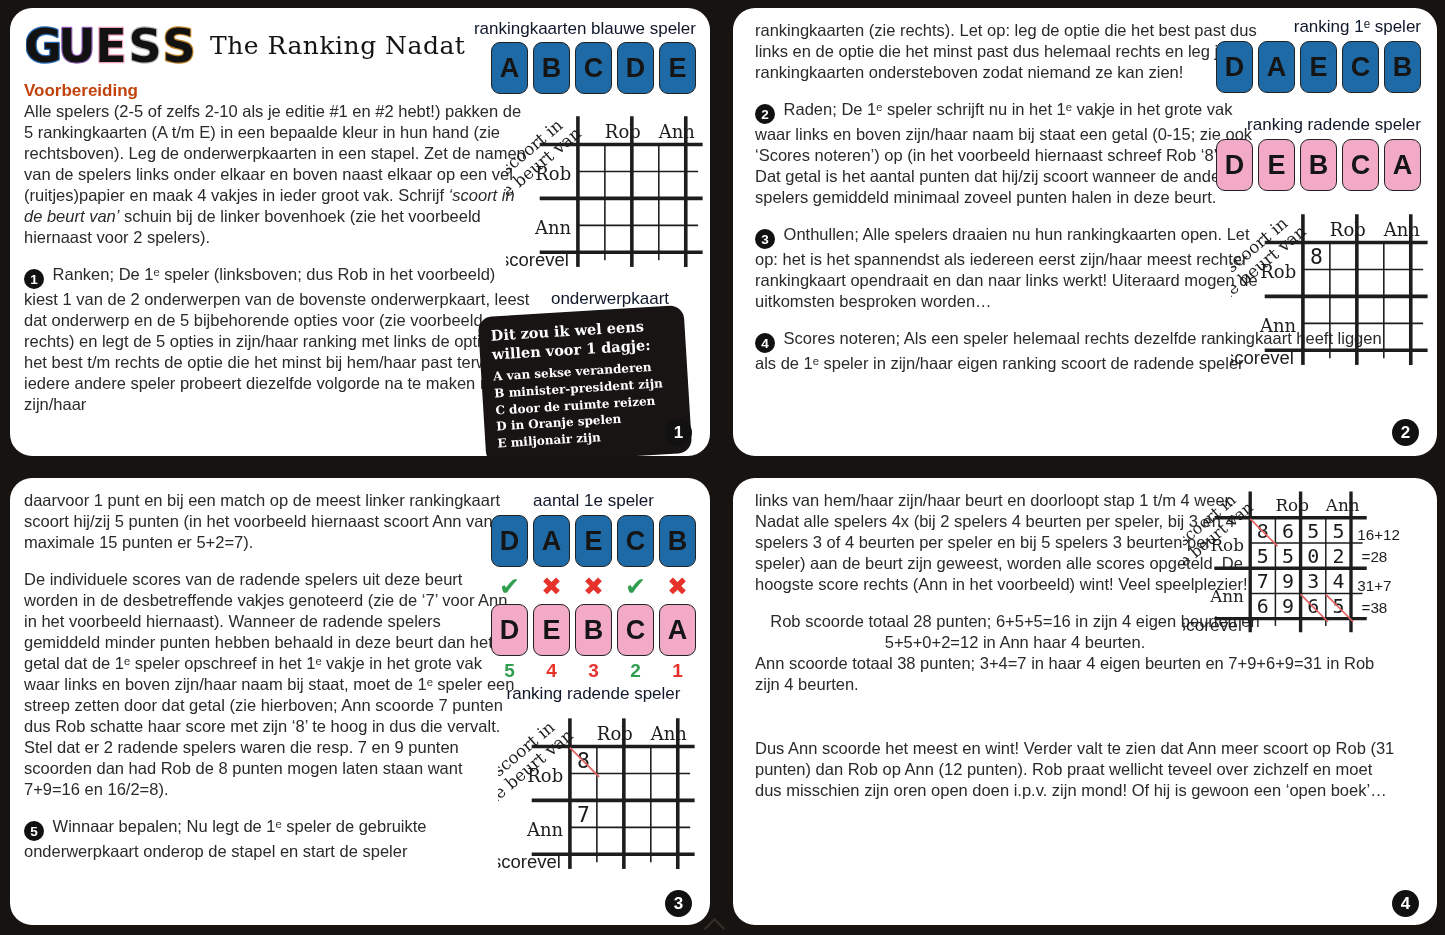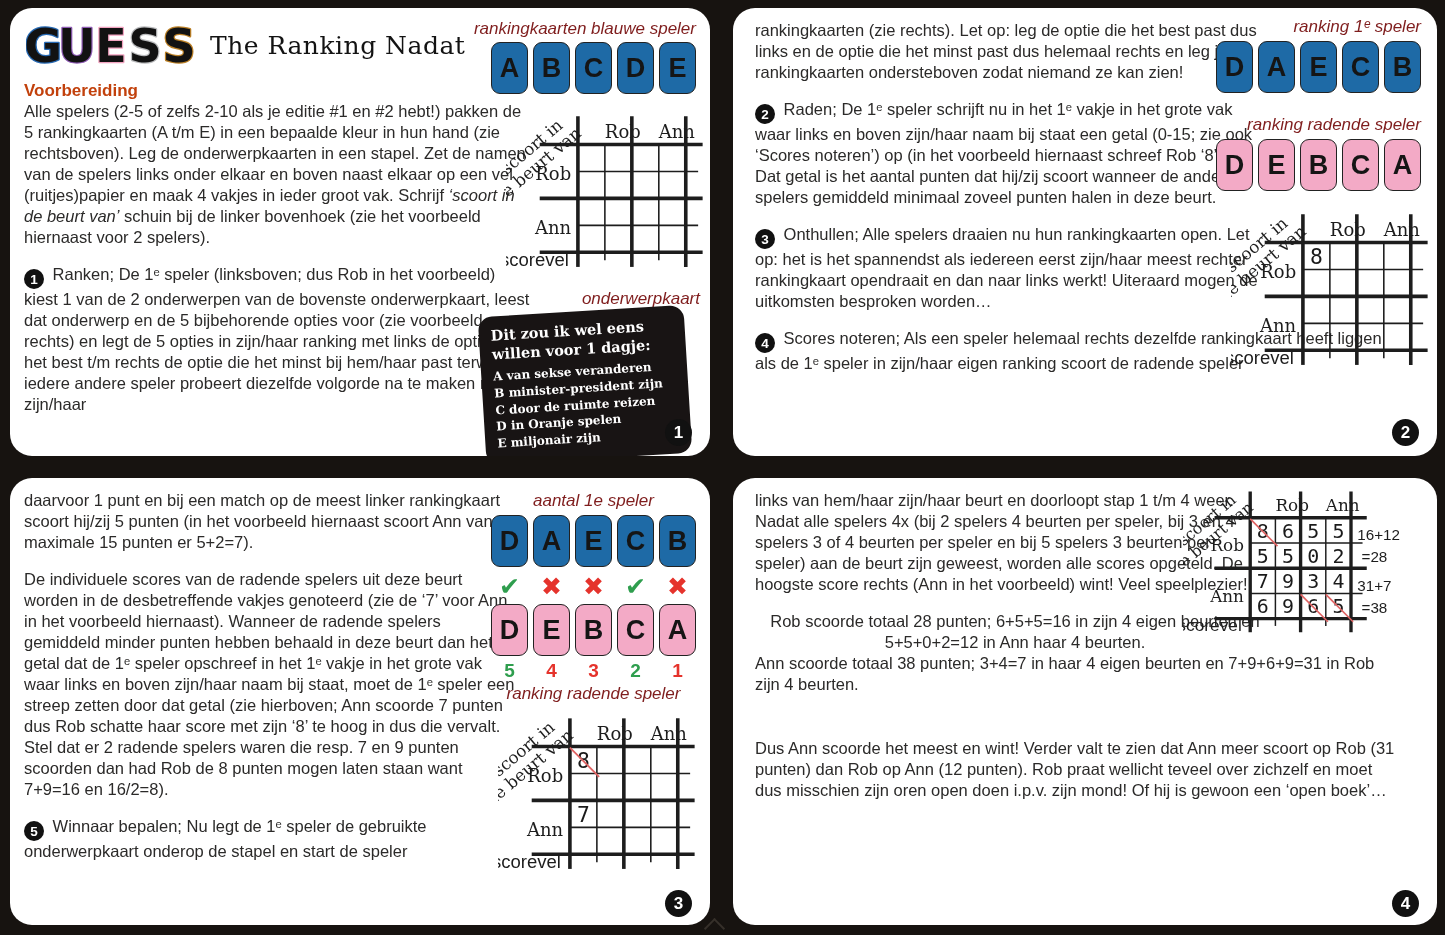--- a/index.html
+++ b/index.html
@@ -8,21 +8,21 @@
         font-family:"Liberation Sans","DejaVu Sans",sans-serif;color:var(--text,#2b2a29);}
   .panel{position:absolute;background:var(--panel-bg,#ffffff);border-radius:22px;box-sizing:border-box;overflow:hidden;}
   .panel.pl{padding:12px 16px 10px 14px;}
   .panel.pr{padding:12px 18px 10px 22px;}
   .body-text{font-size:16.5px;line-height:21px;}
   p{margin:0 0 16px;}
   h3{font-size:17px;line-height:21px;margin:0;color:#c2410c;font-weight:bold;}
   .it{font-style:italic;}
   .header-row{display:flex;align-items:center;gap:16px;margin:2px 0 12px 2px;}
   .game-title{font-family:"DejaVu Serif","Liberation Serif",serif;font-size:25px;color:#131313;letter-spacing:.5px;}
-  .figlabel{position:absolute;font-size:17px;color:#7f1d1d;white-space:nowrap;font-style:italic;}
+  .figlabel{position:absolute;font-size:17px;color:#0f172a;white-space:nowrap;}
   .cardrow{position:absolute;display:flex;gap:5px;}
   .card{width:37px;height:52px;border:1.7px solid #222;border-radius:9px;display:flex;align-items:center;
         justify-content:center;font-size:27px;font-weight:bold;color:#151515;box-sizing:border-box;}
   .card.blue{background:var(--blue-card);}
   .card.pink{background:var(--pink-card);}
   .markrow,.numrow{position:absolute;display:flex;gap:5px;}
   .mark{width:37px;text-align:center;font-size:25px;font-weight:bold;line-height:26px;}
   .mark.check{color:var(--green);}
   .mark.cross{color:var(--red);}
   .num{width:37px;text-align:center;font-size:19px;font-weight:bold;line-height:20px;}
@@ -66,21 +66,21 @@
         <line x1="64" y1="60" x2="171" y2="60" stroke="#1d1d1d" stroke-width="1.4"></line>
         <line x1="64" y1="108" x2="171" y2="108" stroke="#1d1d1d" stroke-width="1.4"></line>
         <text x="88" y="30" font-size="16" font-family="&quot;DejaVu Serif&quot;, serif" fill="#1d1d1d">Rob</text>
         <text x="136" y="30" font-size="16" font-family="&quot;DejaVu Serif&quot;, serif" fill="#1d1d1d">Ann</text>
         <text x="58" y="68" font-size="16" font-family="&quot;DejaVu Serif&quot;, serif" text-anchor="end" fill="#1d1d1d">Rob</text>
         <text x="58" y="116" font-size="16" font-family="&quot;DejaVu Serif&quot;, serif" text-anchor="end" fill="#1d1d1d">Ann</text>
         <text x="60" y="16" font-size="15" font-family="&quot;DejaVu Serif&quot;, serif" text-anchor="end" transform="rotate(-40 62 30)" fill="#1d1d1d">scoort in</text>
         <text x="68" y="32" font-size="15" font-family="&quot;DejaVu Serif&quot;, serif" text-anchor="end" transform="rotate(-40 62 30)" fill="#1d1d1d">de beurt van</text>
         <text x="56" y="144" font-size="16.5" font-family="&quot;Liberation Sans&quot;,&quot;DejaVu Sans&quot;,sans-serif" text-anchor="end" fill="#1d1d1d">scorevel</text>
       </svg>
-    <div class="figlabel" style="right:10px;top:280px;width:180px;text-align:right;">onderwerpkaart</div>
+    <div class="figlabel" style="right:10px;top:280px;width:180px;text-align:center;">onderwerpkaart</div>
     <div class="topic-card" style="right:22px;top:303px;width:182px;">
       <div class="topic-title">Dit zou ik wel eens willen voor 1 dagje:</div>
       <div>
           <div class="topic-option">A van sekse veranderen</div>
           <div class="topic-option">B minister-president zijn</div>
           <div class="topic-option">C door de ruimte reizen</div>
           <div class="topic-option">D in Oranje spelen</div>
           <div class="topic-option">E miljonair zijn</div>
         </div>
     </div>

